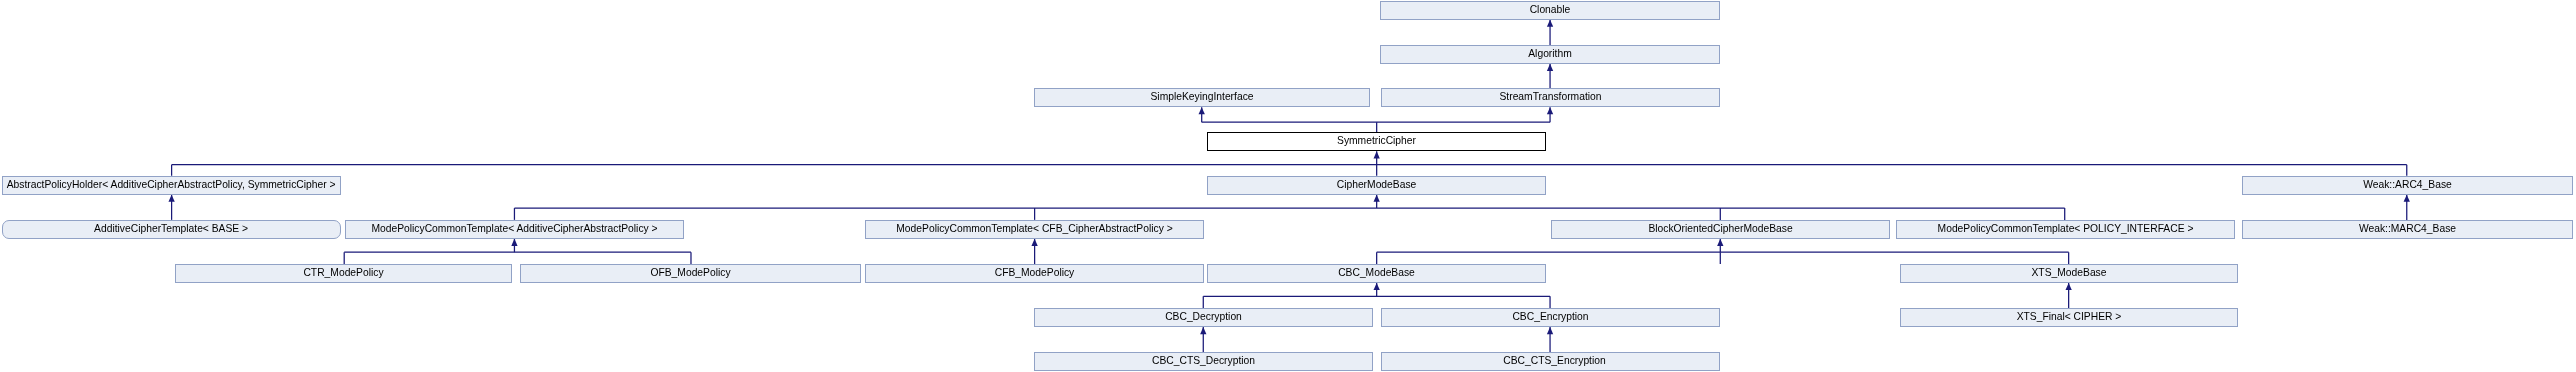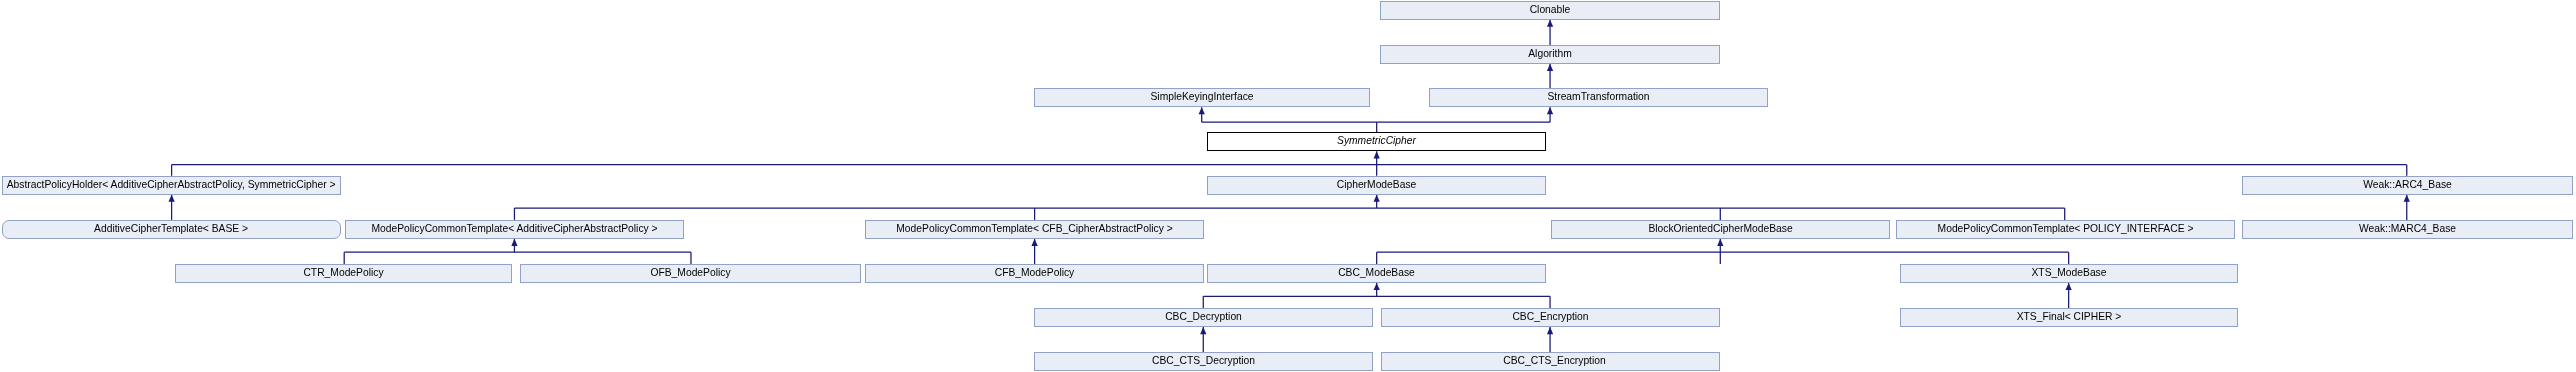--- a/index.html
+++ b/index.html
@@ -93,22 +93,22 @@
       <polygon points="2624,359 2620,368 2628,368" fill="#1a1a78"></polygon>
       <line x1="1526" y1="415" x2="1526" y2="447" stroke="#1a1a78" stroke-width="1.6"></line>
       <polygon points="1526,415 1522,424 1530,424" fill="#1a1a78"></polygon>
       <line x1="1966" y1="415" x2="1966" y2="447" stroke="#1a1a78" stroke-width="1.6"></line>
       <polygon points="1966,415 1962,424 1970,424" fill="#1a1a78"></polygon>
     </svg>
 
 <div class="node" style="left: 1380px; top: 0.8px; width: 340px; height: 19px;">Clonable</div>
     <div class="node" style="left: 1380px; top: 45px; width: 340px; height: 19px;">Algorithm</div>
     <div class="node" style="left: 1034px; top: 88px; width: 336px; height: 19px;">SimpleKeyingInterface</div>
-    <div class="node" style="left: 1381px; top: 88px; width: 339px; height: 19px; margin-left: 48px;">StreamTransformation</div>
-    <div class="node focus" style="left: 1207px; top: 132px; width: 339px; height: 19px; font-style: italic;">SymmetricCipher</div>
+    <div class="node" style="left: 1381px; top: 88px; width: 339px; height: 19px;">StreamTransformation</div>
+    <div class="node focus" style="left: 1207px; top: 132px; width: 339px; height: 19px;">SymmetricCipher</div>
     <div class="node" style="left: 1.6px; top: 176px; width: 339px; height: 19px;">AbstractPolicyHolder&lt; AdditiveCipherAbstractPolicy, SymmetricCipher &gt;</div>
     <div class="node" style="left: 1207px; top: 176px; width: 339px; height: 19px;">CipherModeBase</div>
     <div class="node" style="left: 2242px; top: 176px; width: 331px; height: 19px;">Weak::ARC4_Base</div>
     <div class="node" style="left: 1.6px; top: 220px; width: 339px; height: 19px; border-radius: 7px;">AdditiveCipherTemplate&lt; BASE &gt;</div>
     <div class="node" style="left: 345px; top: 220px; width: 339px; height: 19px;">ModePolicyCommonTemplate&lt; AdditiveCipherAbstractPolicy &gt;</div>
     <div class="node" style="left: 865px; top: 220px; width: 339px; height: 19px;">ModePolicyCommonTemplate&lt; CFB_CipherAbstractPolicy &gt;</div>
     <div class="node" style="left: 1551px; top: 220px; width: 339px; height: 19px;">BlockOrientedCipherModeBase</div>
     <div class="node" style="left: 1896px; top: 220px; width: 339px; height: 19px;">ModePolicyCommonTemplate&lt; POLICY_INTERFACE &gt;</div>
     <div class="node" style="left: 2242px; top: 220px; width: 331px; height: 19px;">Weak::MARC4_Base</div>
     <div class="node" style="left: 175px; top: 264px; width: 337px; height: 19px;">CTR_ModePolicy</div>

